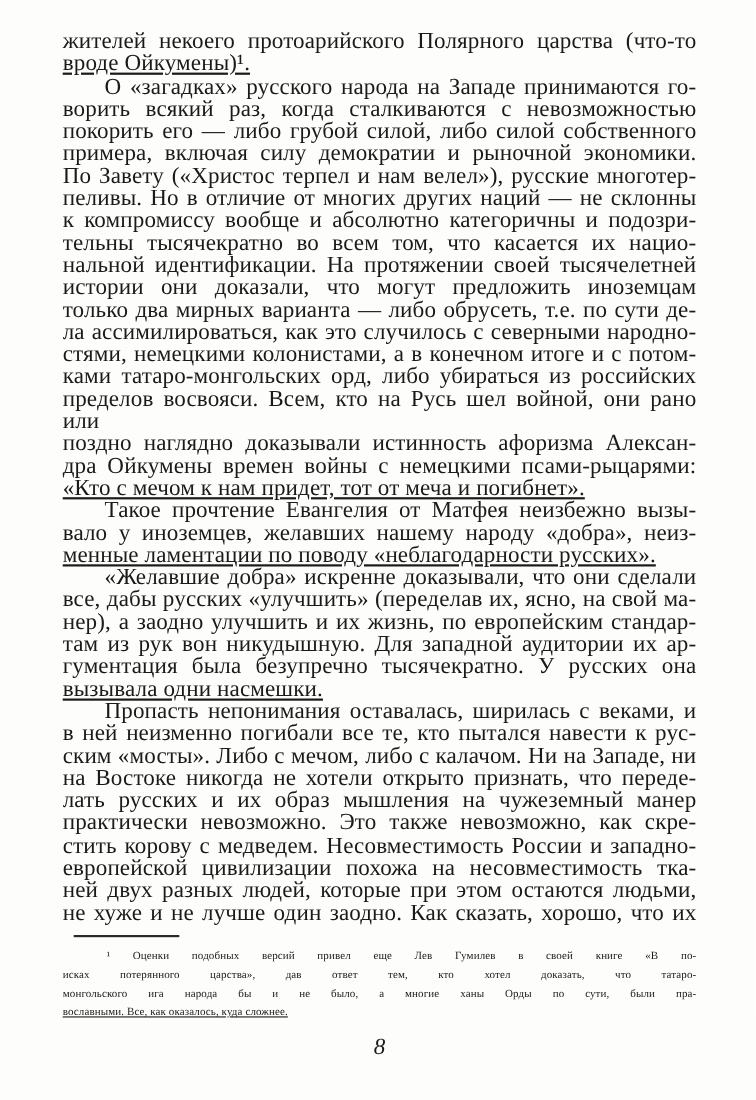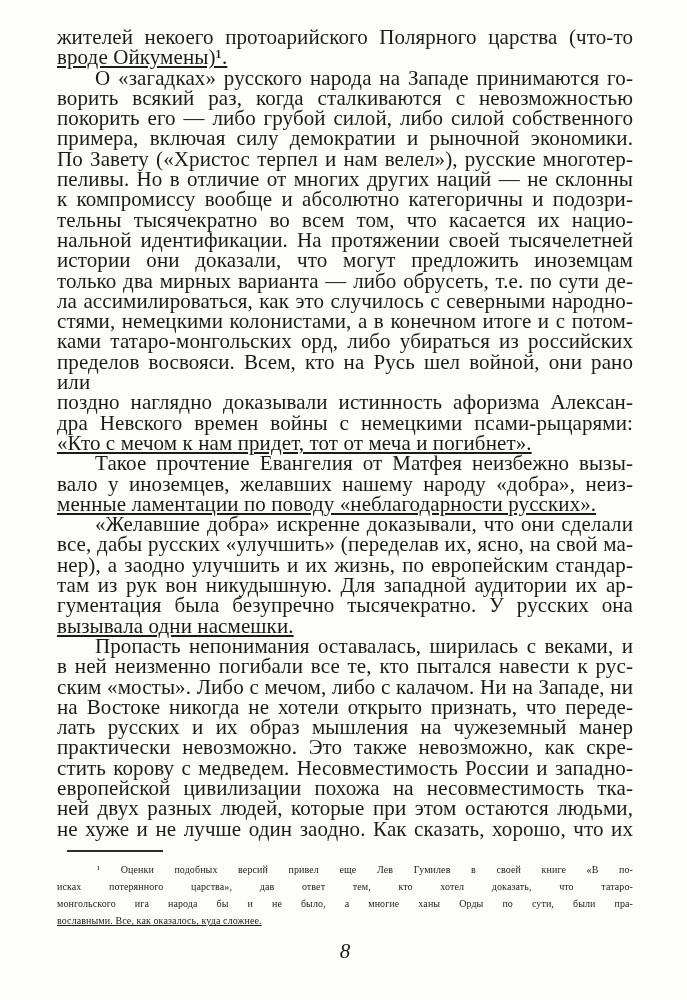--- a/index.html
+++ b/index.html
@@ -68,21 +68,21 @@
         <div class="line">к компромиссу вообще и абсолютно категоричны и подозри-</div>
         <div class="line">тельны тысячекратно во всем том, что касается их нацио-</div>
         <div class="line">нальной идентификации. На протяжении своей тысячелетней</div>
         <div class="line">истории они доказали, что могут предложить иноземцам</div>
         <div class="line">только два мирных варианта — либо обрусеть, т.е. по сути де-</div>
         <div class="line">ла ассимилироваться, как это случилось с северными народно-</div>
         <div class="line">стями, немецкими колонистами, а в конечном итоге и с потом-</div>
         <div class="line">ками татаро-монгольских орд, либо убираться из российских</div>
         <div class="line">пределов восвояси. Всем, кто на Русь шел войной, они рано или</div>
         <div class="line">поздно наглядно доказывали истинность афоризма Алексан-</div>
-        <div class="line">дра Невского времен войны с немецкими псами-рыцарями:</div>
+        <div class="line">дра Ойкумены времен войны с немецкими псами-рыцарями:</div>
         <div class="line last">«Кто с мечом к нам придет, тот от меча и погибнет».</div>
       </div>
       <div class="para">
         <div class="line indent">Такое прочтение Евангелия от Матфея неизбежно вызы-</div>
         <div class="line">вало у иноземцев, желавших нашему народу «добра», неиз-</div>
         <div class="line last">менные ламентации по поводу «неблагодарности русских».</div>
       </div>
       <div class="para">
         <div class="line indent">«Желавшие добра» искренне доказывали, что они сделали</div>
         <div class="line">все, дабы русских «улучшить» (переделав их, ясно, на свой ма-</div>

